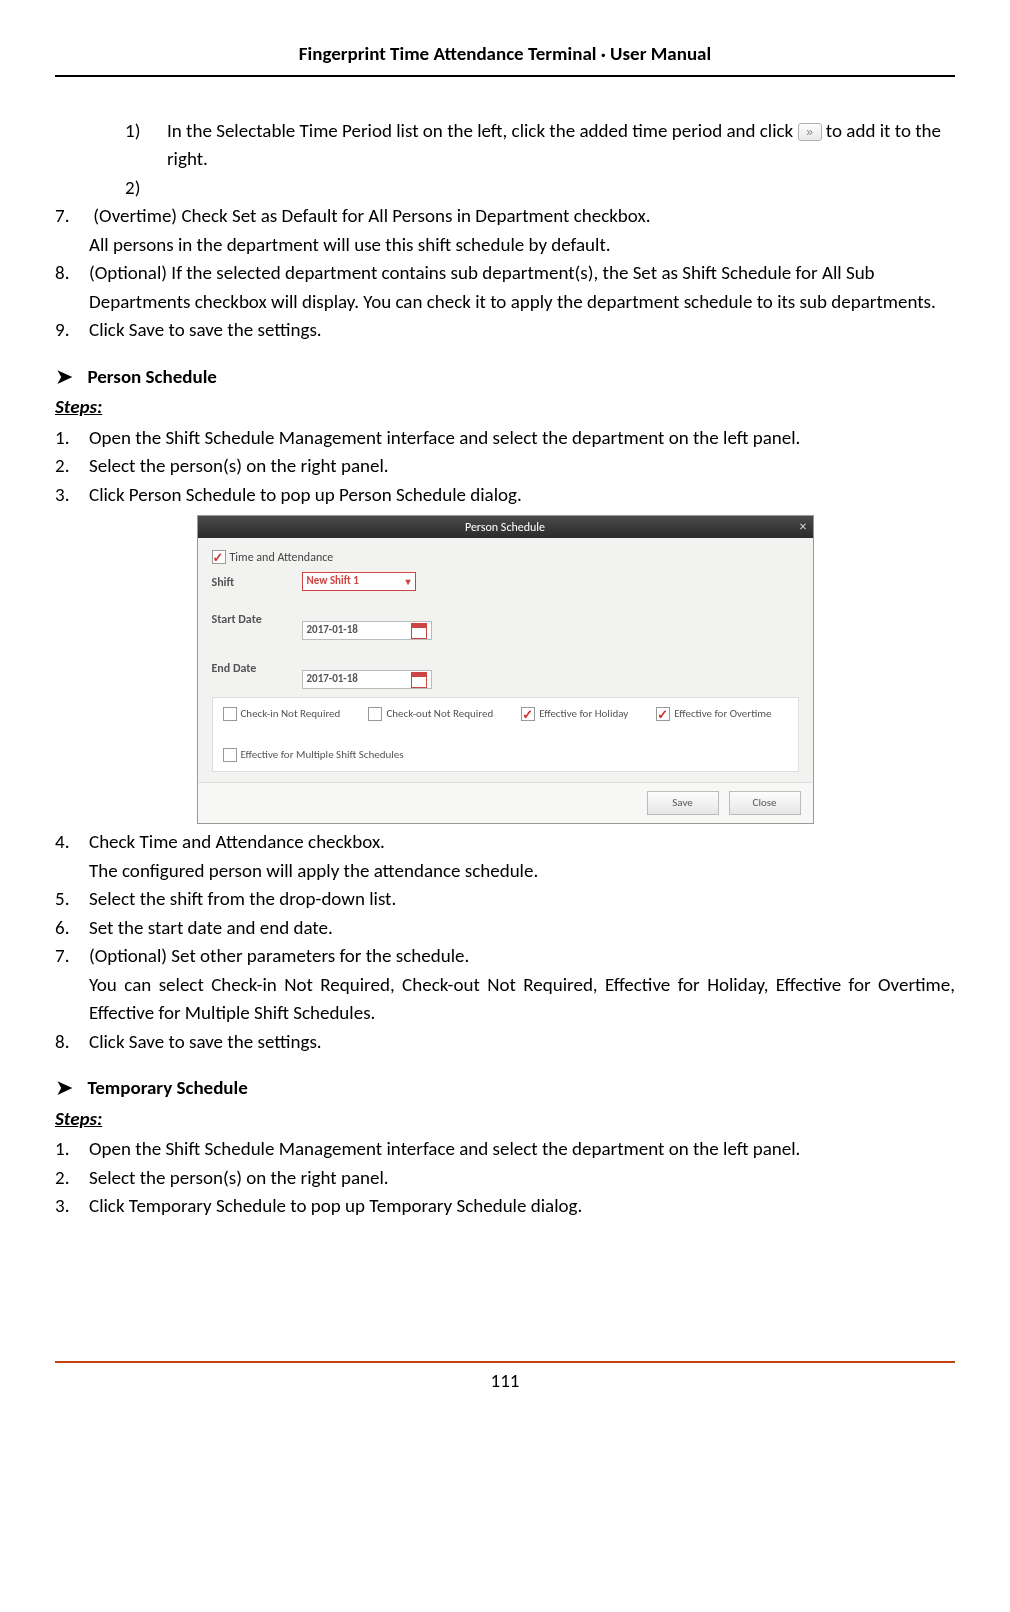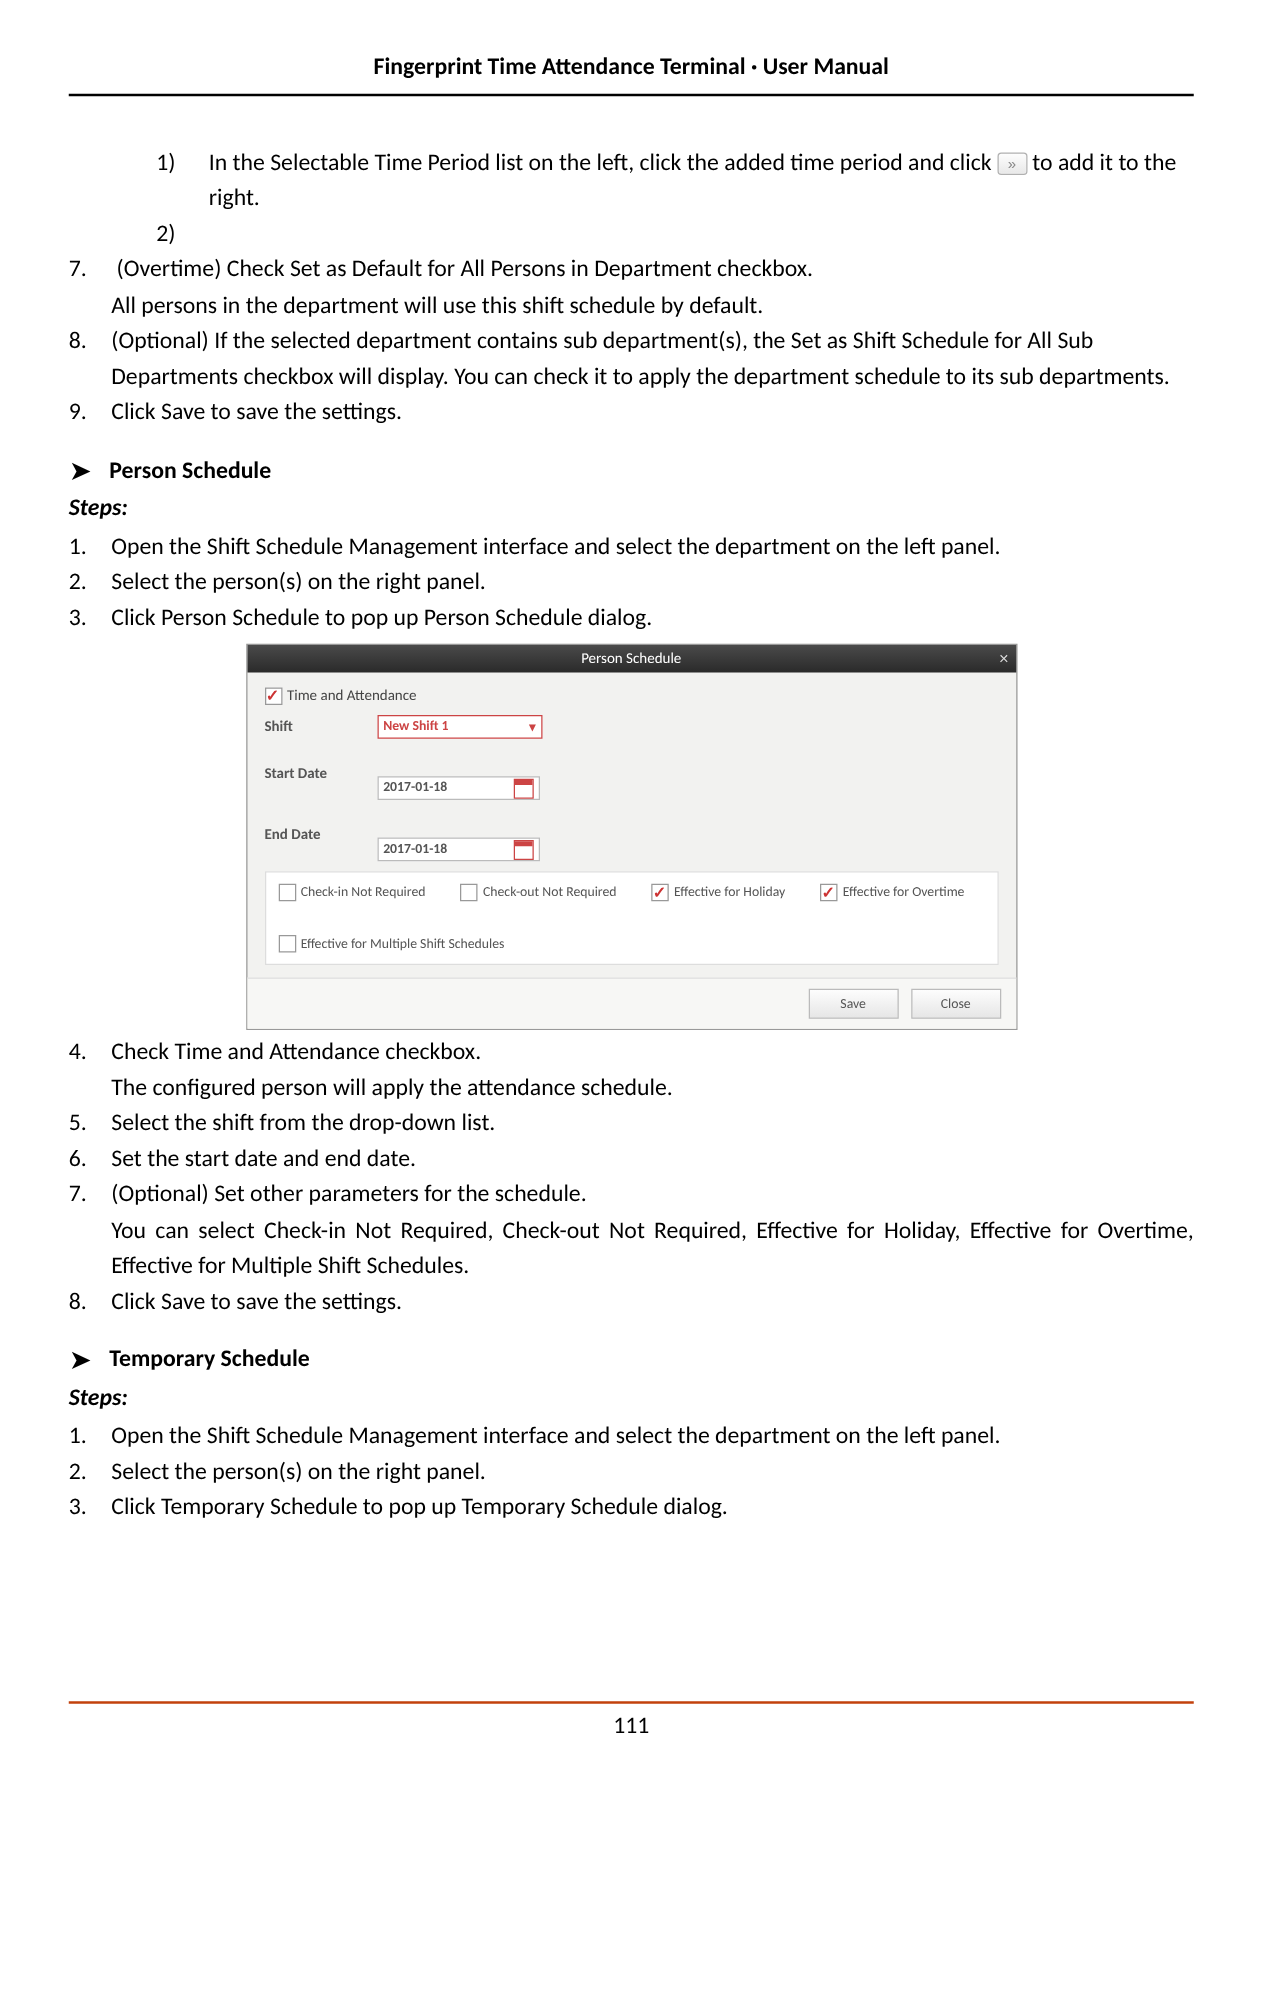--- a/index.html
+++ b/index.html
@@ -77,20 +77,21 @@
     line-height: 1;
   }
   .section-title {
     font-weight: bold;
     font-size: 19px;
   }
   .steps-label {
     font-style: italic;
     font-weight: bold;
     margin: 2px 0;
+    text-decoration: underline;
   }
   .bold { font-weight: normal; }
 
   
   .dialog-wrap {
     display: flex;
     justify-content: center;
     margin: 6px 0 4px 0;
   }
   .dialog {
@@ -116,21 +117,21 @@
     color: #ddd;
     font-size: 14px;
     cursor: pointer;
   }
   .dlg-body {
     padding: 10px 14px 10px 14px;
   }
   .row { display: flex; align-items: center; margin: 6px 0; font-weight: bold; }
   .row .lbl { width: 90px; color: #555; }
   .select {
-    border: 1px solid #c44; width: 132px; height: 19px; background: #fff;
+    border: 1px solid #c44; width: 114px; height: 19px; background: #fff;
     display: inline-flex; align-items: center; justify-content: space-between;
     padding: 0 4px; box-sizing: border-box; font-size: 11px; color: #c44;
   }
   .dateinput {
     border: 1px solid #bbb; width: 130px; height: 19px; background: #fff;
     display: inline-flex; align-items: center; justify-content: space-between;
     padding: 0 4px; box-sizing: border-box; font-size: 11px; color: #555; margin-top: 24px;
   }
   .cal-icon { width: 14px; height: 14px; background:#fff; border:1px solid #c44;
     display:inline-block; position:relative; }

